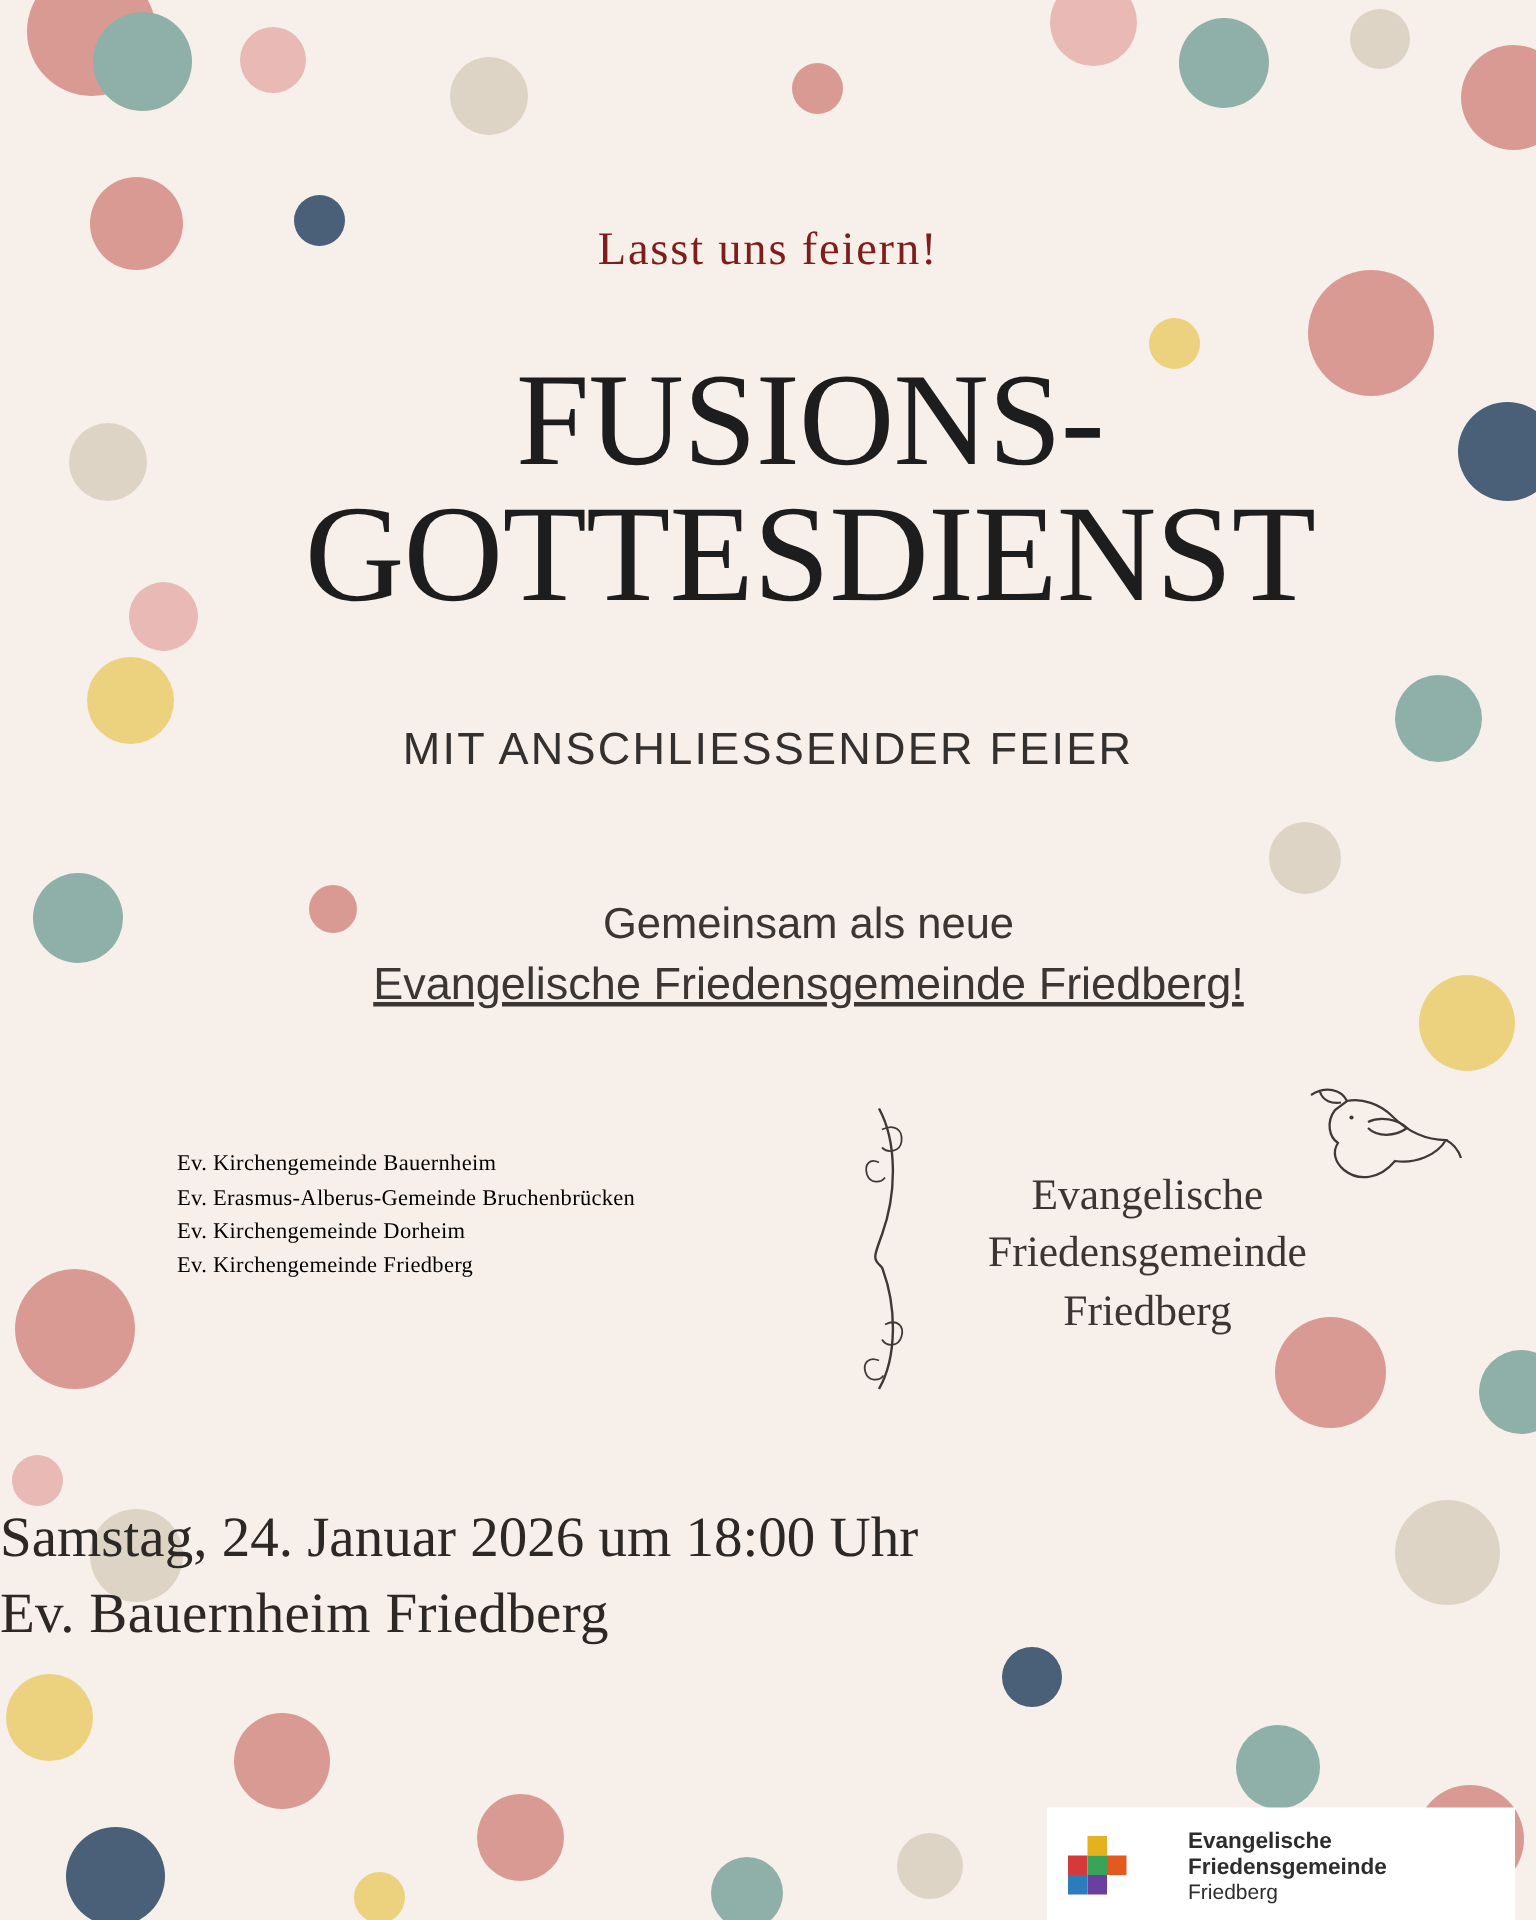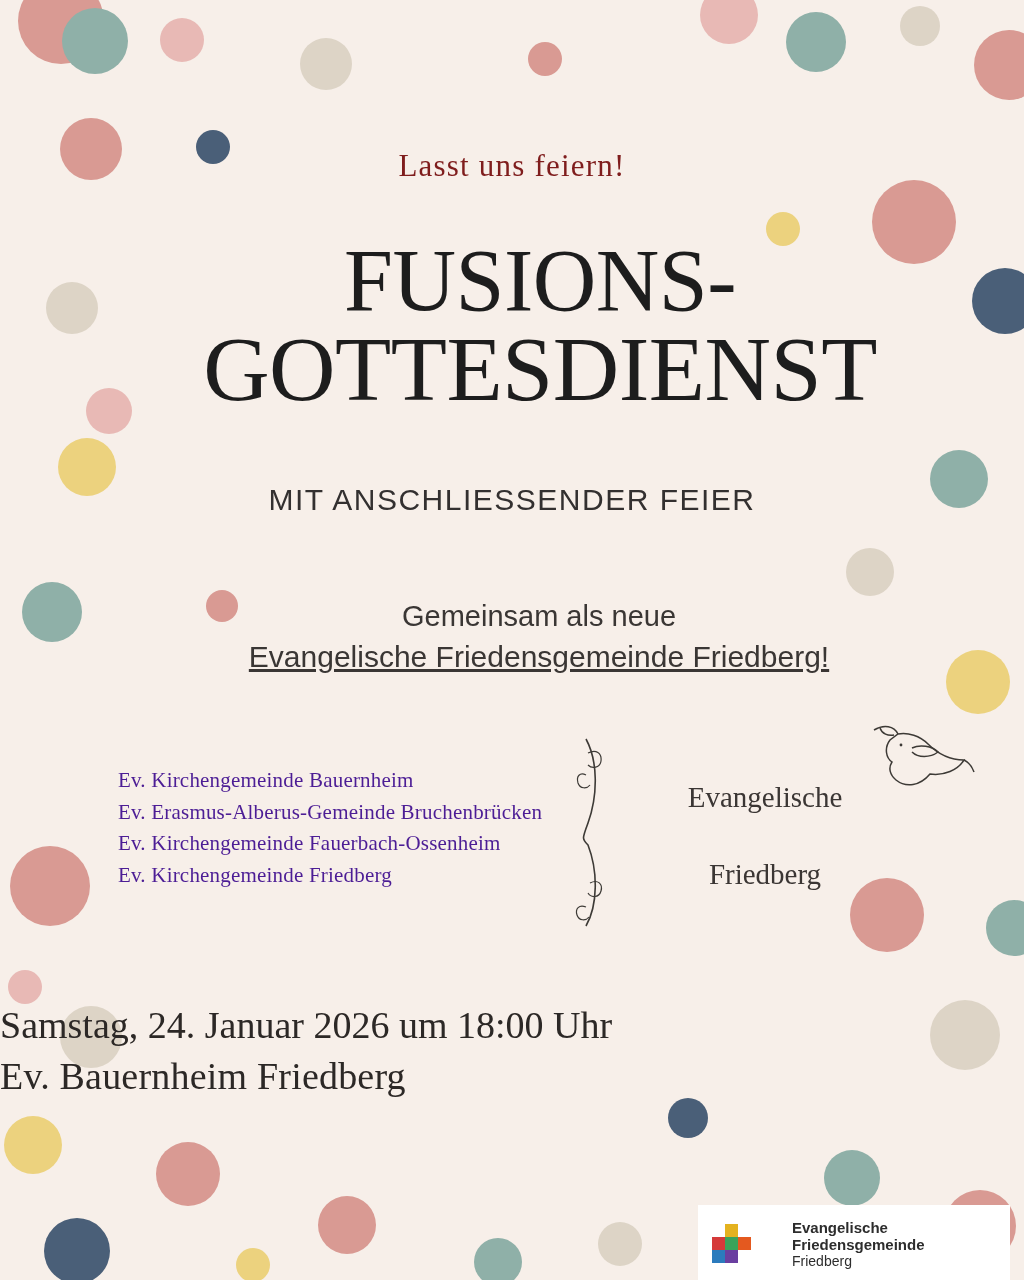--- a/index.html
+++ b/index.html
@@ -85,23 +85,23 @@
   .lead .l2 {
     display: block;
     font-size: 30px;
     text-decoration: underline;
   }
   .parish-list {
     position: absolute;
     top: 765px;
     left: 118px;
     font-family: "Liberation Serif", serif;
-    font-size: 21px;
+    font-size: 15px;
     line-height: 1.5;
-    color: #4c1d95;
+    color: #000000;
     letter-spacing: 0.2px;
   }
   .parish-list div { white-space: nowrap; }
   .brace {
     position: absolute;
     top: 735px;
     left: 572px;
     width: 50px;
     height: 195px;
   }
@@ -232,37 +232,37 @@
     <div class="subtitle">MIT ANSCHLIESSENDER FEIER</div>
 
     <div class="lead">
       <span>Gemeinsam als neue</span>
       <span class="l2">Evangelische Friedensgemeinde Friedberg!</span>
     </div>
 
     <div class="parish-list">
       <div>Ev. Kirchengemeinde Bauernheim</div>
       <div>Ev. Erasmus-Alberus-Gemeinde Bruchenbrücken</div>
-      <div>Ev. Kirchengemeinde Fauerbach-Ossenheim</div>
+      <div>Ev. Kirchengemeinde Dorheim</div>
       <div>Ev. Kirchengemeinde Friedberg</div>
     </div>
 
     <div class="brace">
       <svg viewBox="0 0 50 195" width="50" height="195" fill="none" stroke="#3d3a36" stroke-width="1.6">
         <path d="M14 4 C26 26, 26 60, 16 88 C10 104, 10 104, 16 110 C26 136, 26 170, 14 191"></path>
         <path d="M16 18 C24 14, 30 18, 29 26 C28 33, 20 34, 16 30" stroke-width="1.2"></path>
         <path d="M14 40 C8 37, 4 41, 6 48 C8 54, 15 54, 18 50" stroke-width="1.2"></path>
         <path d="M18 148 C26 144, 31 149, 29 156 C27 163, 19 163, 16 158" stroke-width="1.2"></path>
         <path d="M14 172 C7 169, 3 174, 5 180 C7 186, 14 186, 17 182" stroke-width="1.2"></path>
       </svg>
     </div>
 
     <div class="new-name">
       <span>Evangelische</span><br>
-      <br>
+      <span>Friedensgemeinde</span><br>
       <span>Friedberg</span>
     </div>
 
     <div class="dove">
       <svg viewBox="0 0 110 80" width="110" height="80" fill="none" stroke="#3d3a36" stroke-width="1.5">
         <path d="M6 12 C16 6, 26 8, 30 16"></path>
         <path d="M12 10 C14 16, 20 18, 26 17"></path>
         <path d="M30 16 C40 14, 52 18, 60 26 C70 36, 82 42, 96 42 C90 52, 76 58, 62 56 C52 68, 38 70, 28 62 C22 57, 20 50, 24 44 C18 40, 16 30, 22 22 Z"></path>
         <path d="M44 30 C52 26, 64 28, 70 34 C62 40, 50 40, 44 34"></path>
         <path d="M96 42 C100 44, 104 48, 106 54"></path>

